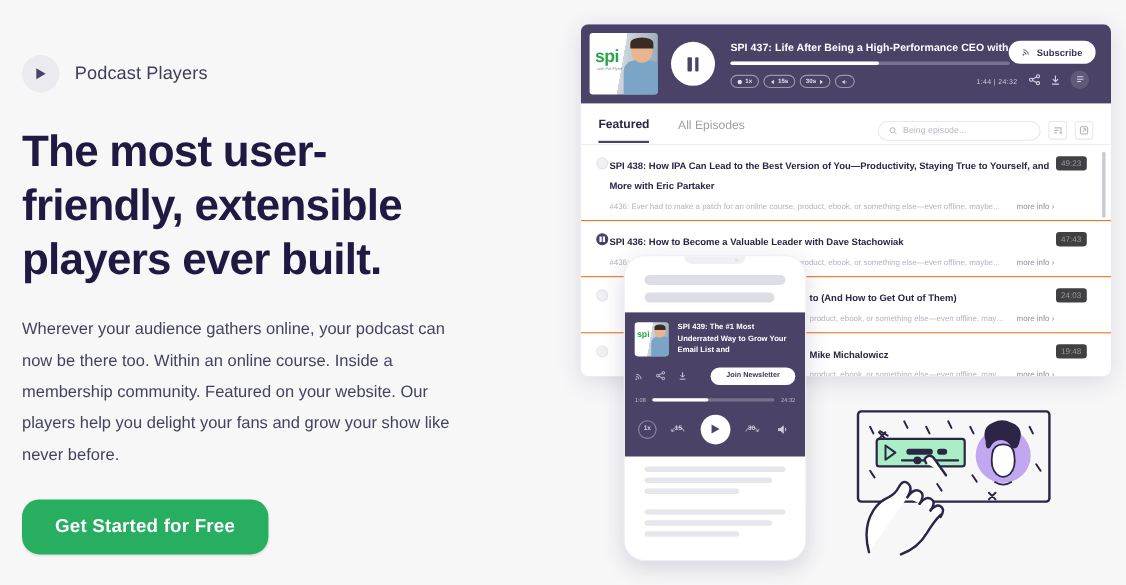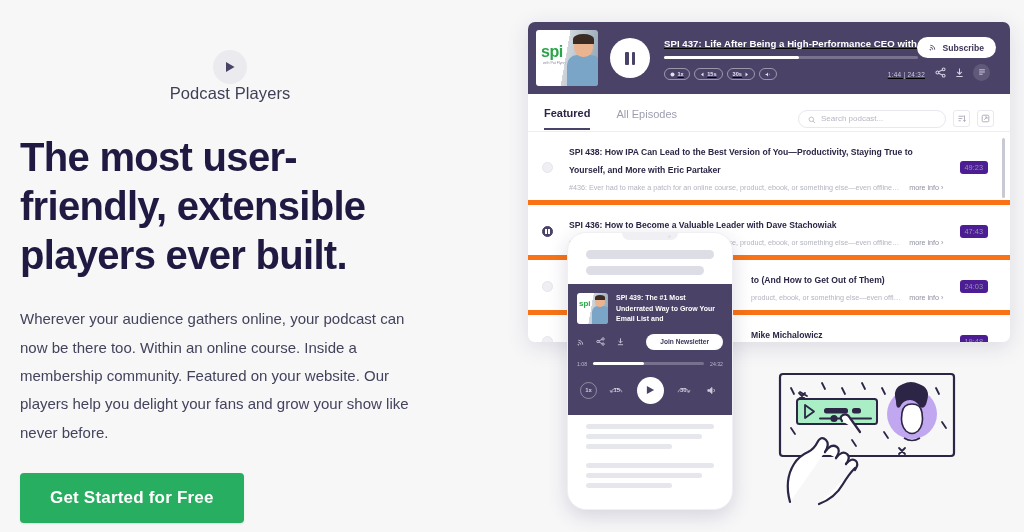--- a/index.html
+++ b/index.html
@@ -7,21 +7,21 @@
     width: 1024px; height: 532px;
     background: #f7f7f8;
     font-family: "Liberation Sans", sans-serif;
     overflow: hidden;
   }
   .page { position: relative; width: 1024px; height: 532px; background: #f7f7f8; }
 
   
   .left { position: absolute; left: 20px; top: 50px; width: 420px; }
 
-  .eyebrow { display: flex; align-items: center; margin-bottom: 30px; flex-direction: column; }
+  .eyebrow { display: flex; align-items: center; gap: 14px; margin-bottom: 30px; }
   .eyebrow-icon {
     width: 34px; height: 34px; border-radius: 50%;
     background: #ebebef; display: flex; align-items: center; justify-content: center;
     flex: 0 0 auto;
   }
   .eyebrow-icon svg { display: block; }
   .eyebrow-label { font-size: 16.5px; color: #3f3f55; letter-spacing: .1px; }
 
   .headline {
     font-size: 40px; line-height: 1.22; font-weight: 700;
@@ -31,21 +31,21 @@
 
   .body-copy {
     font-size: 15px; line-height: 1.89; color: #43435c;
     max-width: 400px; margin-bottom: 26px;
   }
 
   .cta {
     display: inline-flex; align-items: center; justify-content: center;
     background: #27ae60; color: #fff;
     font-size: 17px; font-weight: 700;
-    padding: 0 30px; height: 50px; border: none; border-radius: 4px;
+    padding: 0 30px; height: 50px; border: none; border-radius: 16px;
     cursor: pointer; letter-spacing: .2px;
     box-shadow: 0 1px 2px rgba(0,0,0,.10);
   }
 
   
   .desktop-player {
     position: absolute; left: 528px; top: 22px;
     width: 482px; height: 320px;
     background: #ffffff; border-radius: 7px;
     box-shadow: 0 5px 22px rgba(40,30,80,.13);
@@ -85,21 +85,21 @@
   }
 
   .dp-playbtn {
     width: 40px; height: 40px; border-radius: 50%; background: #fff;
     margin: 8px 14px 0 12px; flex: 0 0 auto;
     display: flex; align-items: center; justify-content: center;
   }
   .dp-playbtn .pause { display: flex; gap: 3px; }
   .dp-playbtn .pause i { display: block; width: 3.5px; height: 13px; background: #4a4267; border-radius: 1px; }
 
-  .dp-center { flex: 1 1 auto; padding-top: 8px; min-width: 0; position: relative; text-decoration: underline; }
+  .dp-center { flex: 1 1 auto; padding-top: 8px; min-width: 0; position: relative; }
   .dp-title {
     color: #fff; font-size: 9.6px; font-weight: 700; letter-spacing: .05px;
     white-space: nowrap; overflow: hidden; text-overflow: ellipsis;
     margin-bottom: 7px;
   }
   .dp-progress { height: 3px; background: rgba(255,255,255,.26); border-radius: 2px; width: 96%; }
   .dp-progress i { display: block; height: 3px; width: 53%; background: #fff; border-radius: 2px; }
 
   .dp-row {
     display: flex; align-items: center; margin-top: 9px; gap: 4px;
@@ -145,42 +145,41 @@
   .dp-search span.ph { font-size: 8px; color: #b7b7c4; }
   .tool-btn {
     width: 17px; height: 17px; border: 1px solid #e8e8ee; border-radius: 3px;
     margin-left: 7px; display: flex; align-items: center; justify-content: center;
     color: #a8a8b8; cursor: pointer; flex: 0 0 auto;
   }
 
   
   .ep-list { position: relative; height: 210px; overflow: hidden; }
   .ep {
-    display: flex; gap: 16px; padding: 9px 22px 8px 14px;
-    border-bottom: 5px solid #f97316;
-    align-items: center;
+    display: flex; gap: 1px; padding: 9px 22px 8px 14px;
+    border-bottom: 1px solid #f97316;
   }
   .ep-dot {
     width: 11px; height: 11px; border-radius: 50%; flex: 0 0 auto; margin-top: 2px;
     background: #f0f0f4; border: 1px solid #e5e5ec;
     display: flex; align-items: center; justify-content: center;
   }
   .ep-dot.playing { background: #4a4267; border-color: #4a4267; }
   .ep-dot.playing i { display: block; width: 1.6px; height: 5px; background: #fff; margin: 0 .8px; }
   .ep-dot .pause-mini { display: flex; }
   .ep-main { flex: 1 1 auto; min-width: 0; }
   .ep-title { font-size: 8.6px; font-weight: 700; color: #2c2545; line-height: 1.5; }
   .ep-desc-row { display: flex; align-items: center; gap: 8px; margin-top: 6px; }
   .ep-desc {
     font-size: 7.2px; color: #b3b3c0; white-space: nowrap; overflow: hidden;
     text-overflow: ellipsis; flex: 1 1 auto;
   }
   .ep-more { font-size: 7.2px; color: #8f8fa0; white-space: nowrap; flex: 0 0 auto; cursor: pointer; }
   .ep-dur {
-    font-size: 7.4px; color: #9797a8; background: #4c1d95; border-radius: 3px;
+    font-size: 7.4px; color: #9797a8; background: #404040; border-radius: 3px;
     padding: 2px 5px; flex: 0 0 auto; height: 13px; margin-top: 1px;
   }
   .ep-scroll {
     position: absolute; right: 5px; top: 6px; width: 3px; height: 60px;
     background: #c9c9d3; border-radius: 2px;
   }
 
   
   .phone {
     position: absolute; left: 567px; top: 232px;
@@ -366,21 +365,21 @@
       <span class="tab active">Featured</span>
       <span class="tab">All Episodes</span>
 
       <div class="dp-search">
         <span>
           <svg width="8" height="8" viewBox="0 0 12 12" fill="none" stroke="#b7b7c4" stroke-width="1.3">
             <circle cx="5" cy="5" r="3.4"></circle>
               <path d="M7.6 7.6 L10.6 10.6"></path>
           </svg>
         </span>
-        <span class="ph">Search podcast...</span>
+        <span class="ph">Being episode...</span>
       </div>
 
       <span class="tool-btn">
         <svg width="9" height="9" viewBox="0 0 12 12" fill="none" stroke="currentColor" stroke-width="1.2">
           <path d="M2 3 H9 M2 6 H7 M2 9 H5 M10 2 V10 M8.4 8.4 L10 10 L11.6 8.4"></path>
         </svg>
       </span>
       <span class="tool-btn">
         <svg width="9" height="9" viewBox="0 0 12 12" fill="none" stroke="currentColor" stroke-width="1.2">
           <rect x="1.6" y="1.6" width="8.8" height="8.8" rx="1.4"></rect>

